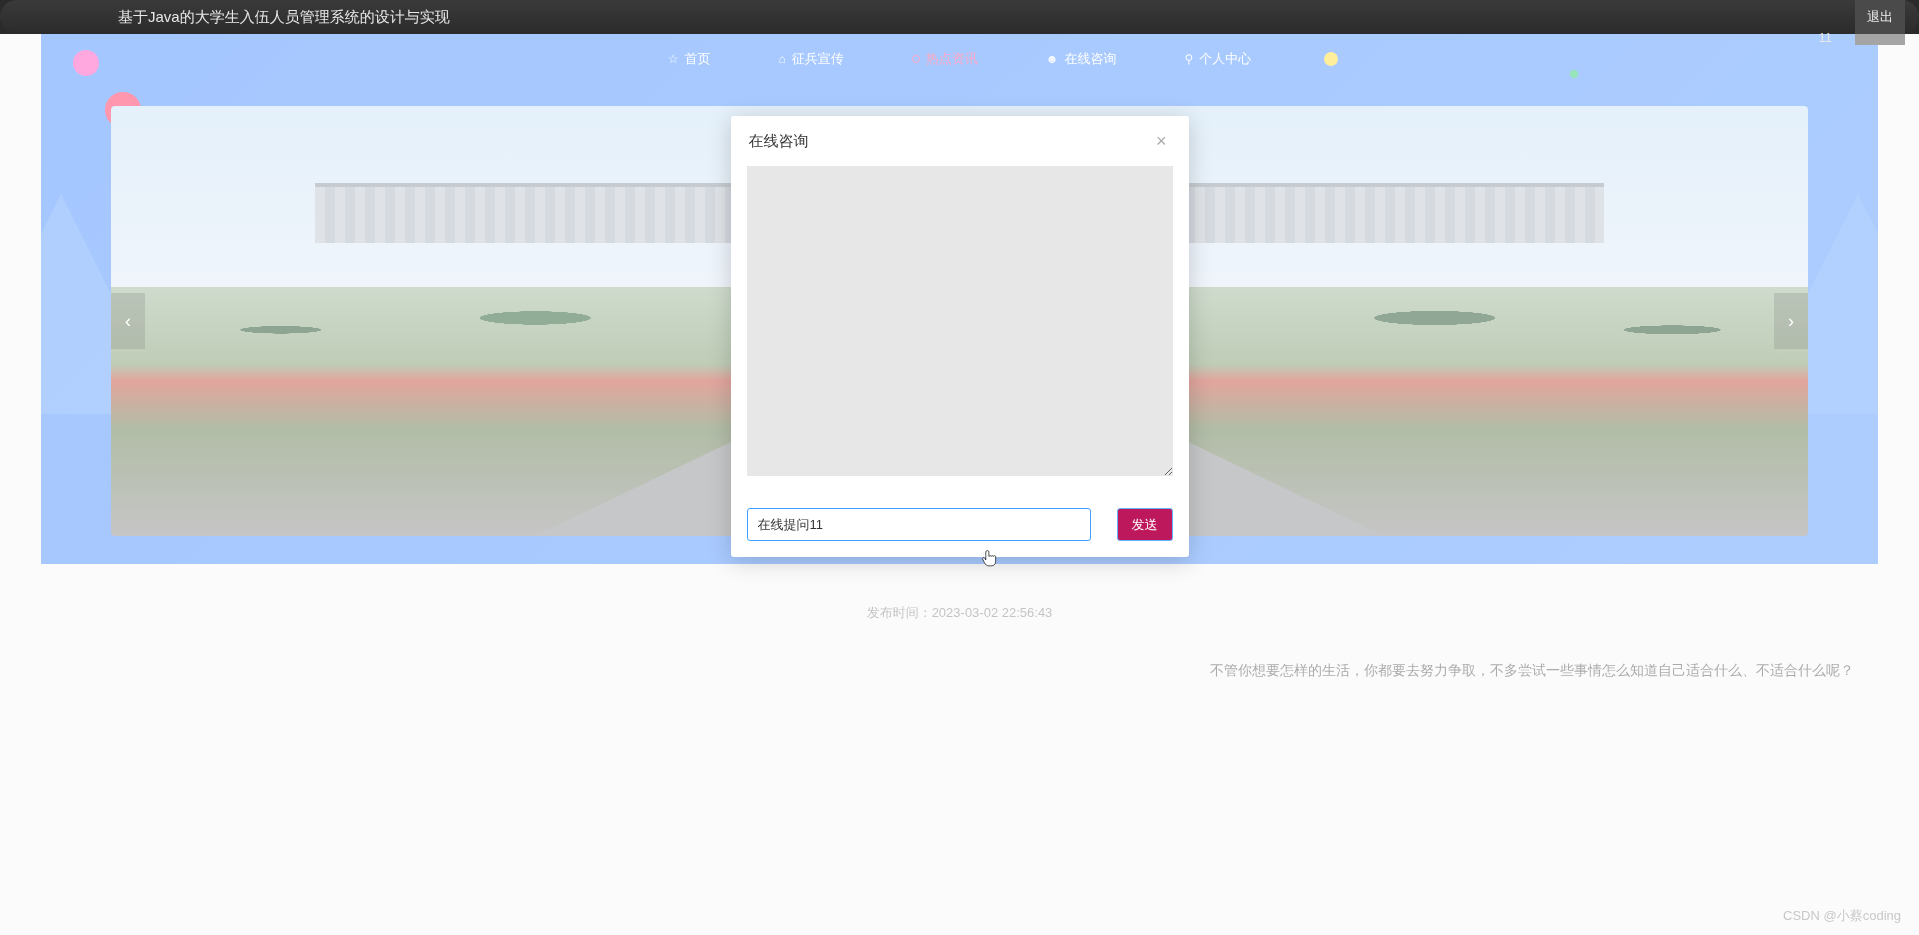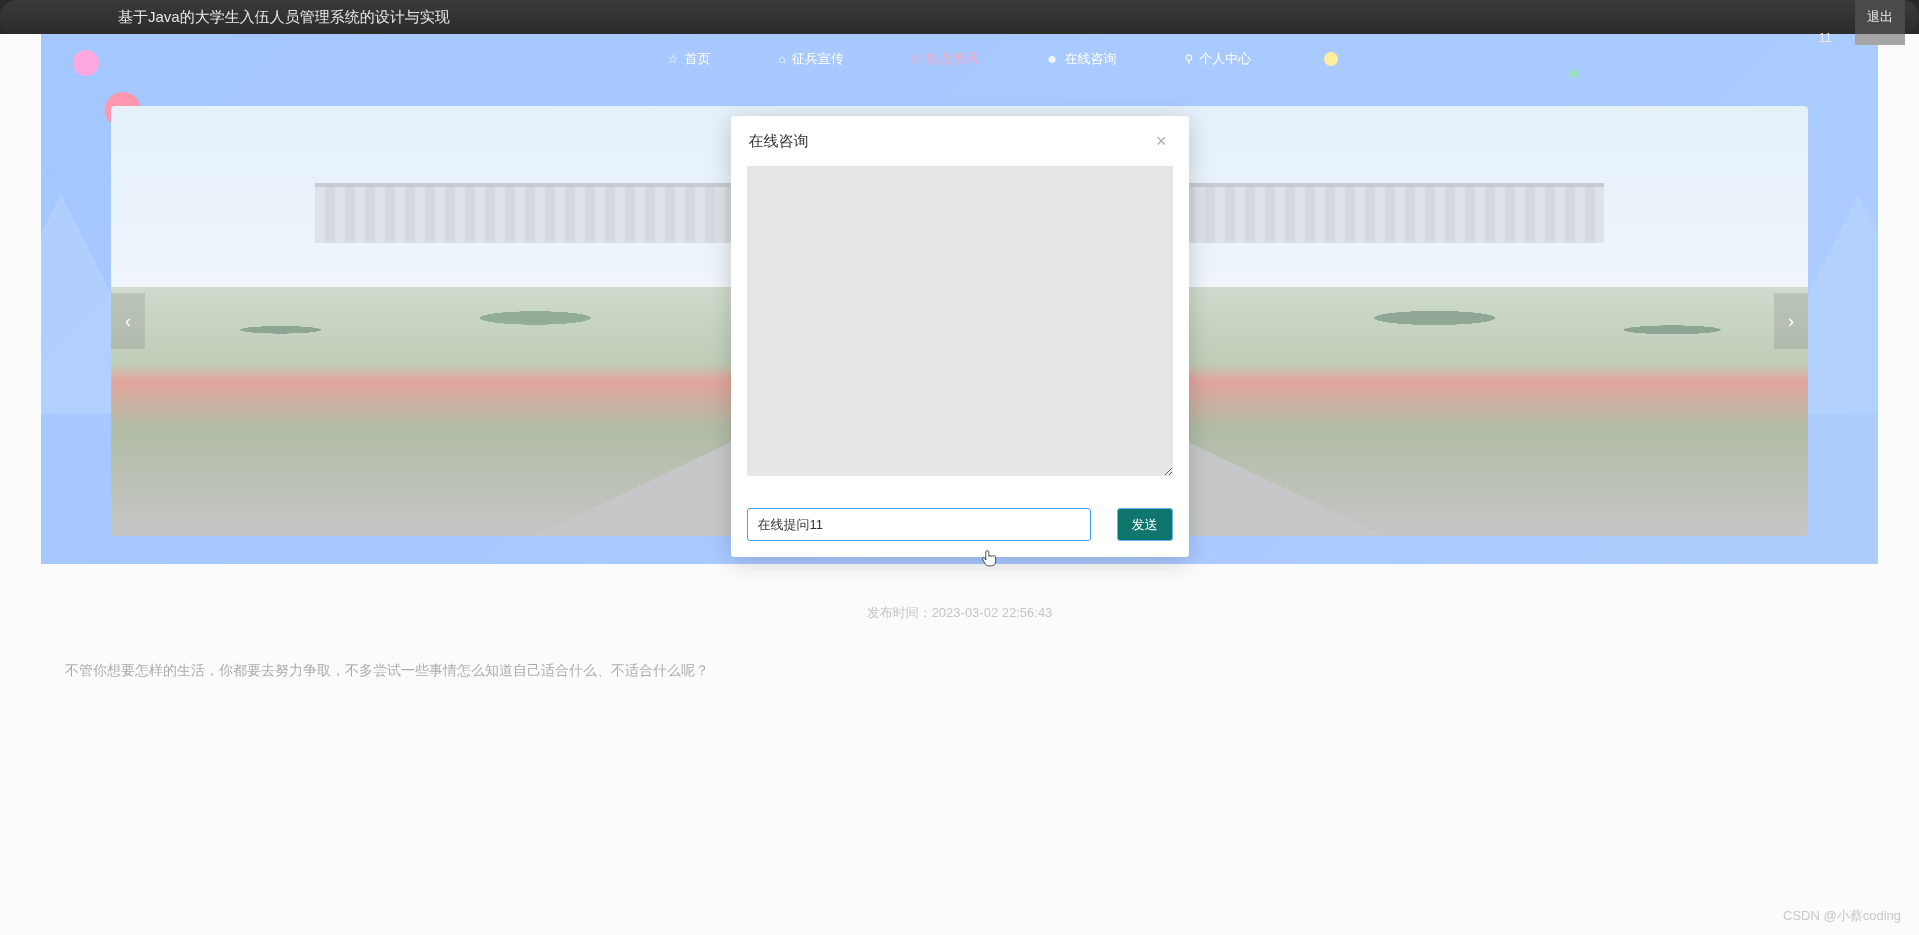--- a/index.html
+++ b/index.html
@@ -105,21 +105,21 @@
     }
     .carousel-arrow.l{ left:0;} .carousel-arrow.r{ right:0;}
 
     
     .section {
       margin: 40px 41px 0; text-align: center; color: #333;
     }
     .section h2 { font-size: 22px; font-weight: 500; margin-bottom: 40px; }
     .section h3 { font-size: 20px; font-weight: 700; margin-bottom: 14px; }
     .section .meta { color: #888; font-size: 13px; margin-bottom: 40px; }
-    .section .body { color: #555; font-size: 14px; text-align: left; padding: 0 24px; }
+    .section .body { color: #555; font-size: 14px; text-align: right; padding: 0 24px; }
 
     
     .mask {
       position: fixed; inset: 34px 0 0 0; background: rgba(255,255,255,.5);
       z-index: 50;
     }
     .dialog {
       position: fixed; top: 116px; left: 50%; transform: translateX(-50%);
       width: 458px; background: #fff; border-radius: 3px;
       box-shadow: 0 4px 24px rgba(0,0,0,.18); z-index: 60;
@@ -137,21 +137,21 @@
       width: 100%; height: 310px; resize: vertical; overflow-y: scroll;
       background: #e7e7e7; border: none; padding: 8px; font-family: inherit;
       font-size: 13px; color: #555;
     }
     .send-row { display: flex; gap: 26px; margin-top: 28px; }
     .msg-input {
       flex: 1; border: 1px solid #409eff; border-radius: 3px; padding: 8px 10px;
       font-size: 13px; outline: none; color: #333;
     }
     .send-btn {
-      background: #0f766e; color: #fff; border: 1px solid #66b1ff;
+      background: #be185d; color: #fff; border: 1px solid #66b1ff;
       border-radius: 3px; padding: 0 14px; font-size: 13px; cursor: pointer;
     }
 
     .cursor {
       position: fixed; z-index: 200; pointer-events: none;
       left: 981px; top: 546px; width: 18px; height: 24px;
     }
 
     .watermark {
       position: fixed; right: 18px; bottom: 10px; color: #c8c8c8;

